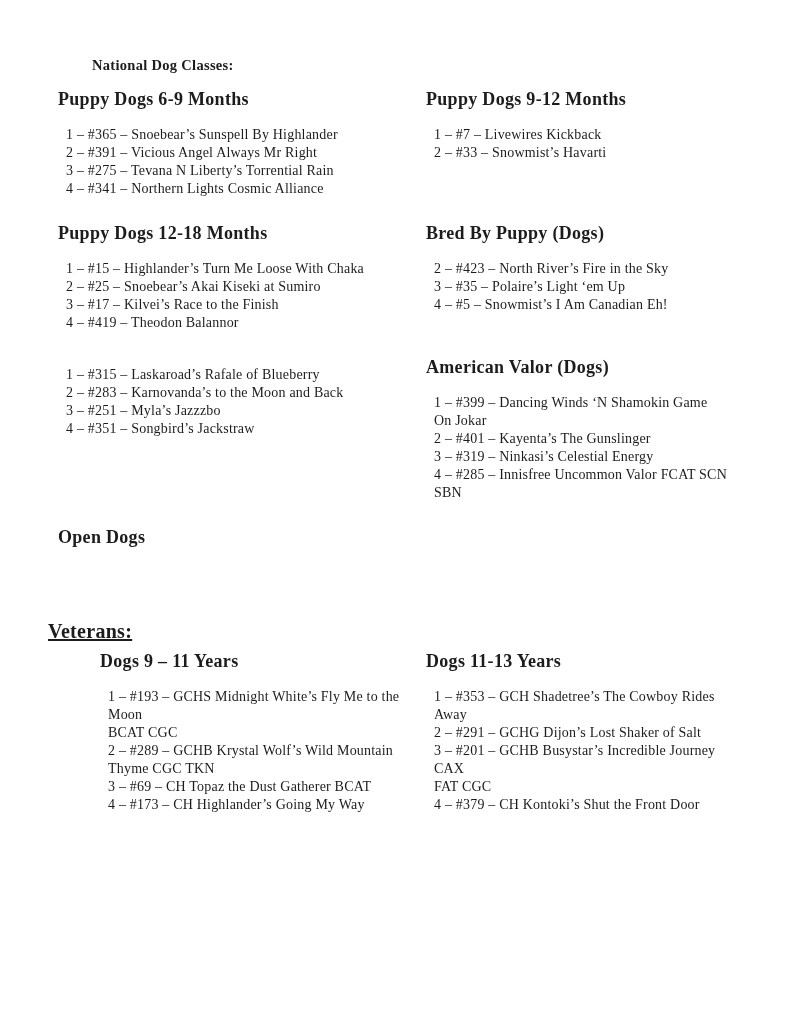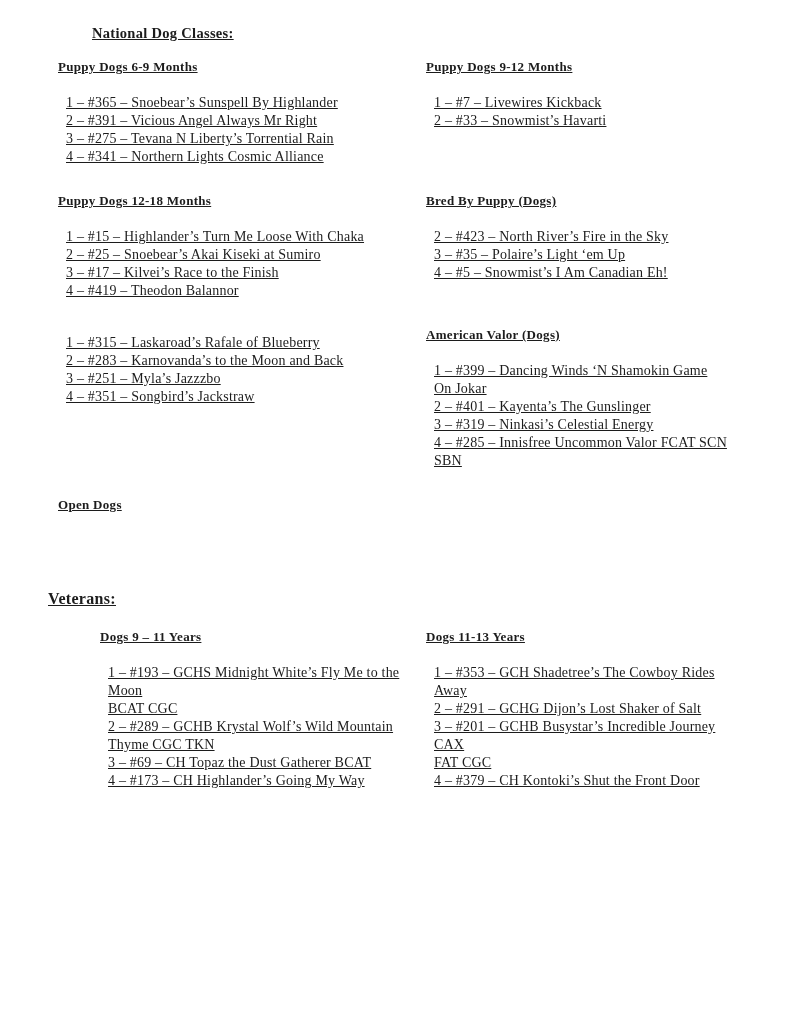--- a/index.html
+++ b/index.html
@@ -13,23 +13,22 @@
     overflow: hidden;
     font-family: "Liberation Serif", "DejaVu Serif", serif;
     font-size: 14px;
     color: #1c1c1c;
     letter-spacing: 0.2px;
   }
   .page {
     position: relative;
     width: 791px;
     height: 736px;
-    padding-top: 24px;
+    padding-top: 56px;
     box-sizing: border-box;
-    text-decoration: underline;
   }
   .doc-title {
     margin: 0 0 16px 92px;
     font-size: 14.5px;
     font-weight: bold;
     line-height: 18px;
     letter-spacing: 0.3px;
   }
   .classes {
     margin-left: 58px;
@@ -39,36 +38,36 @@
   }
   .classes.veterans {
     margin-left: 100px;
     grid-template-columns: 326px 310px;
   }
   .class-section {
     margin: 0;
   }
   .class-title {
     margin: 0 0 18px 0;
-    font-size: 13px;
+    font-size: 18px;
     font-weight: bold;
     line-height: 18px;
     letter-spacing: 0.3px;
   }
   .entries {
     margin: 8px;
   }
   .entry {
     margin: 0;
     line-height: 18px;
     white-space: pre-line;
   }
   .veterans-title {
-    margin: 58px 0 20px 48px;
-    font-size: 16px;
+    margin: 58px 0 12px 48px;
+    font-size: 20px;
     font-weight: bold;
     line-height: 18px;
     letter-spacing: 0.3px;
     text-decoration: underline;
   }
 </style>
 </head>
 <body>
 
 <div class="page">

